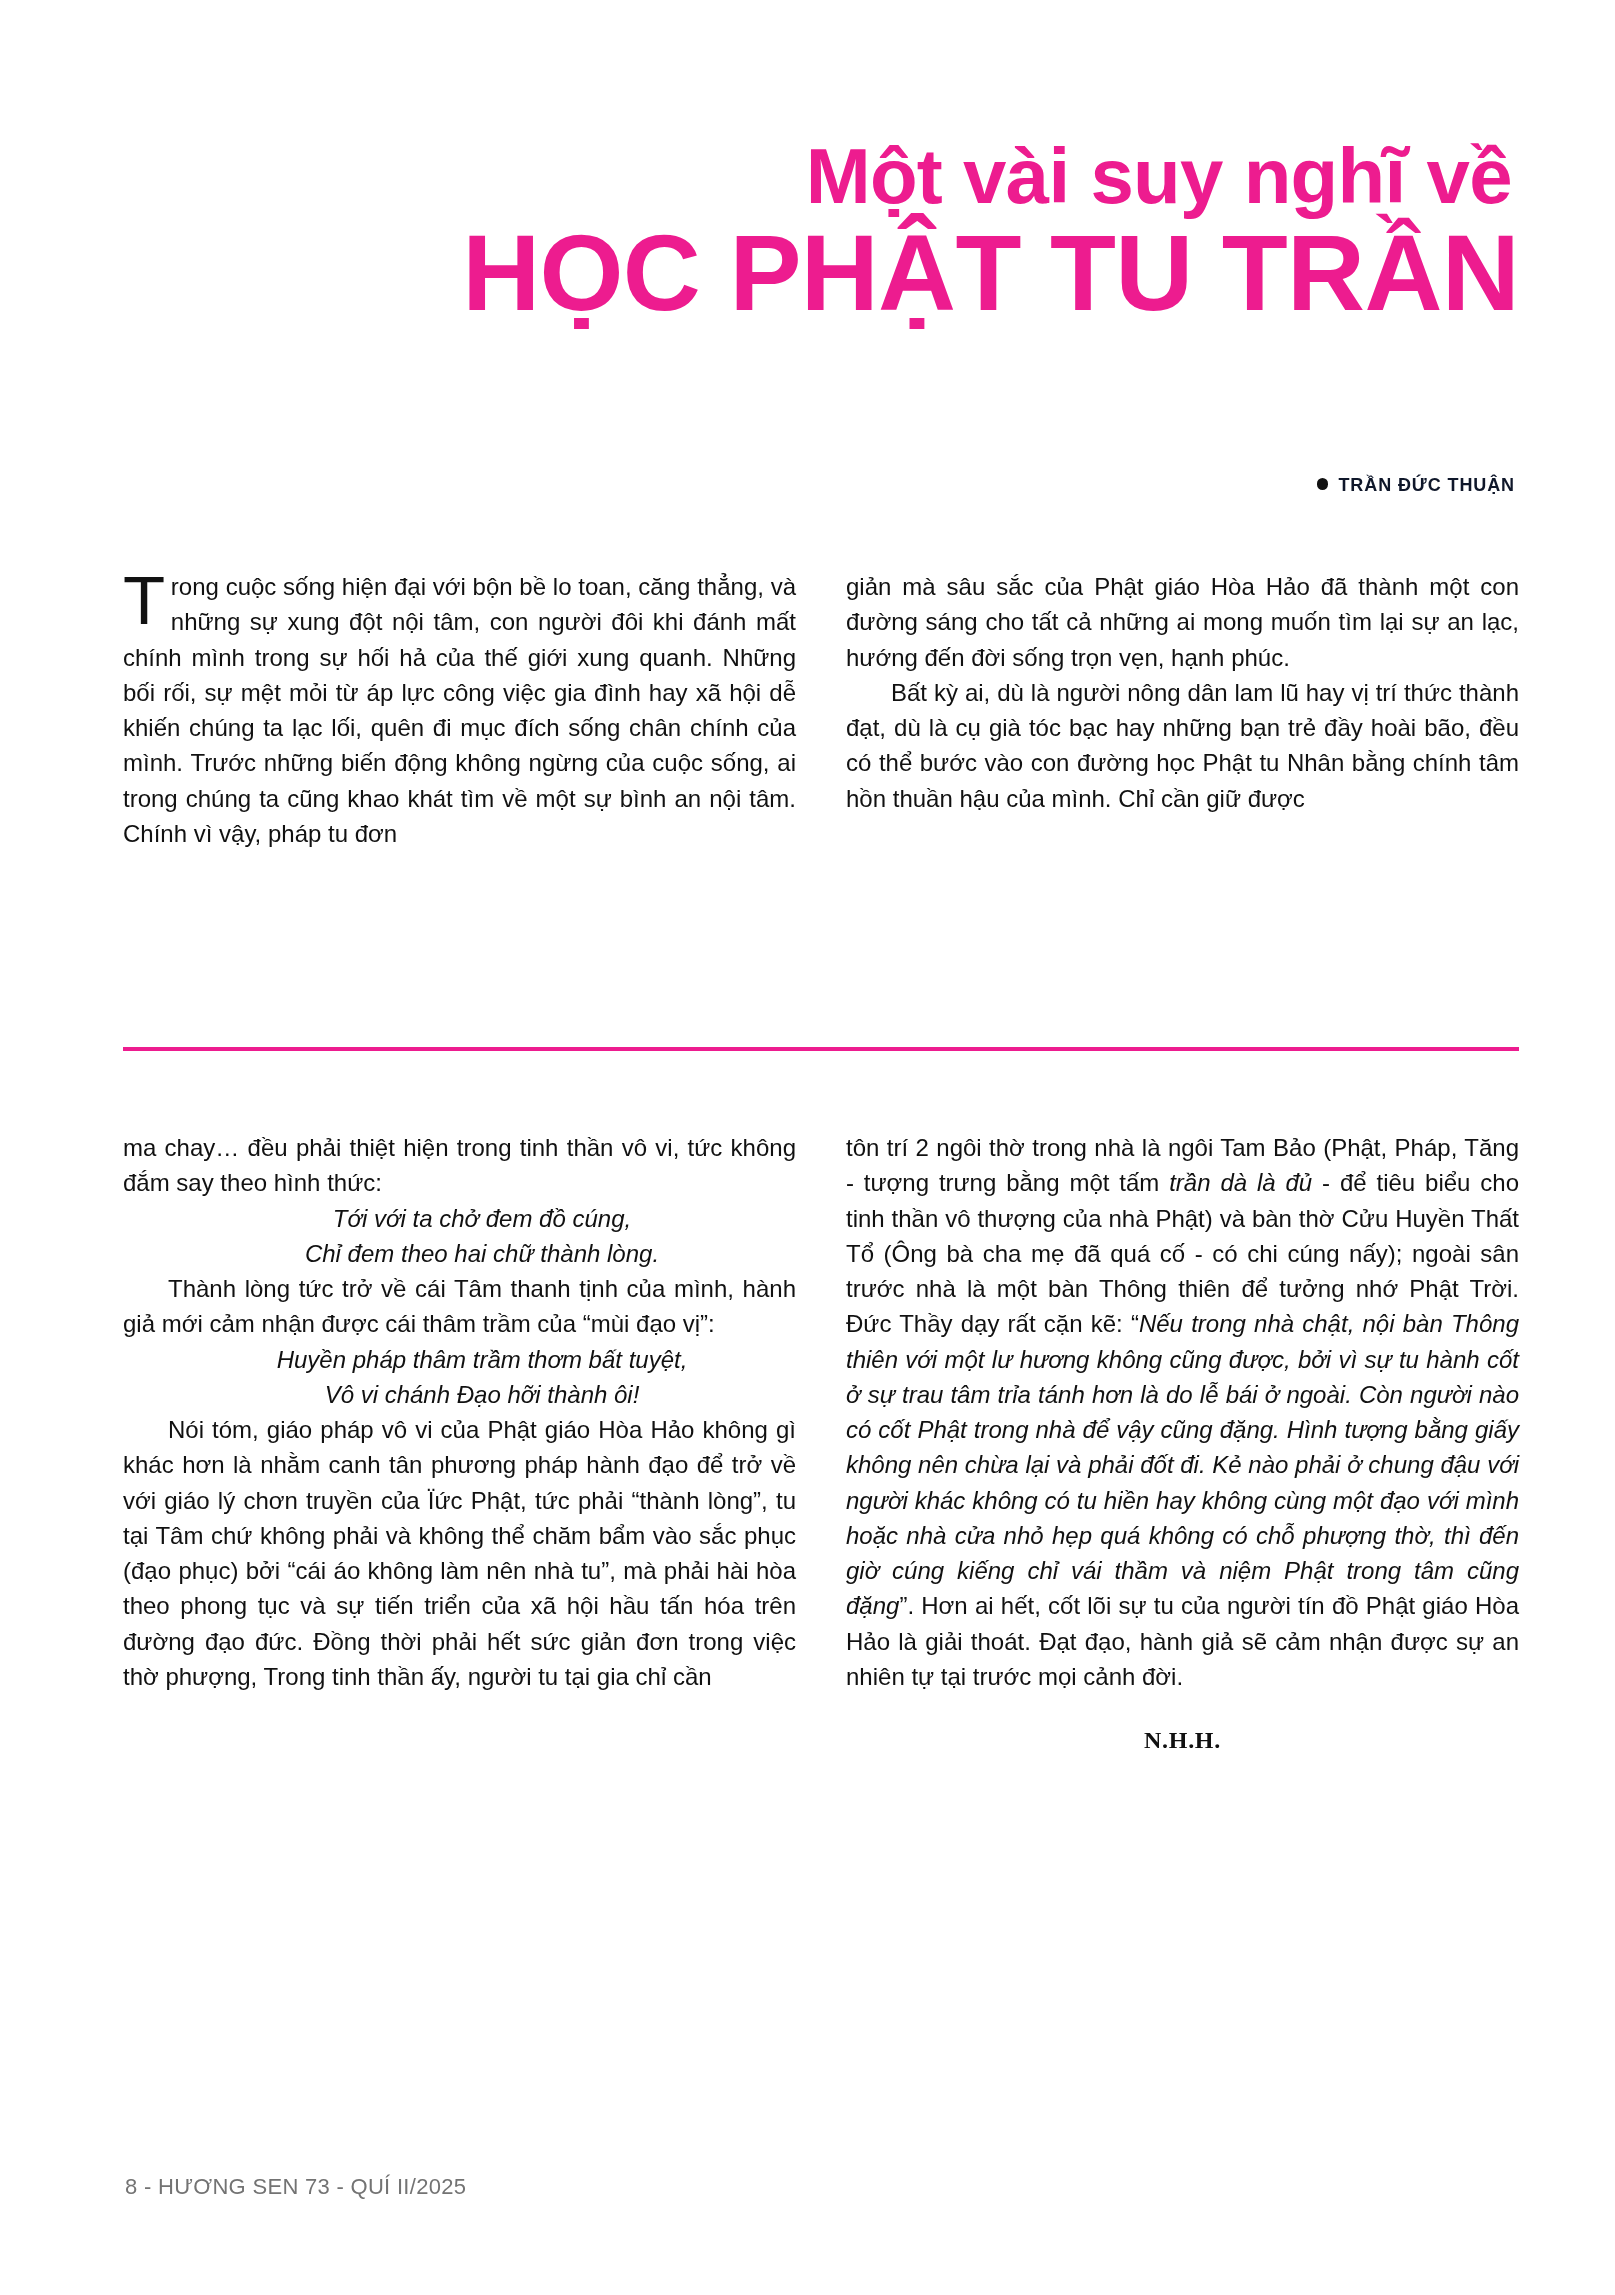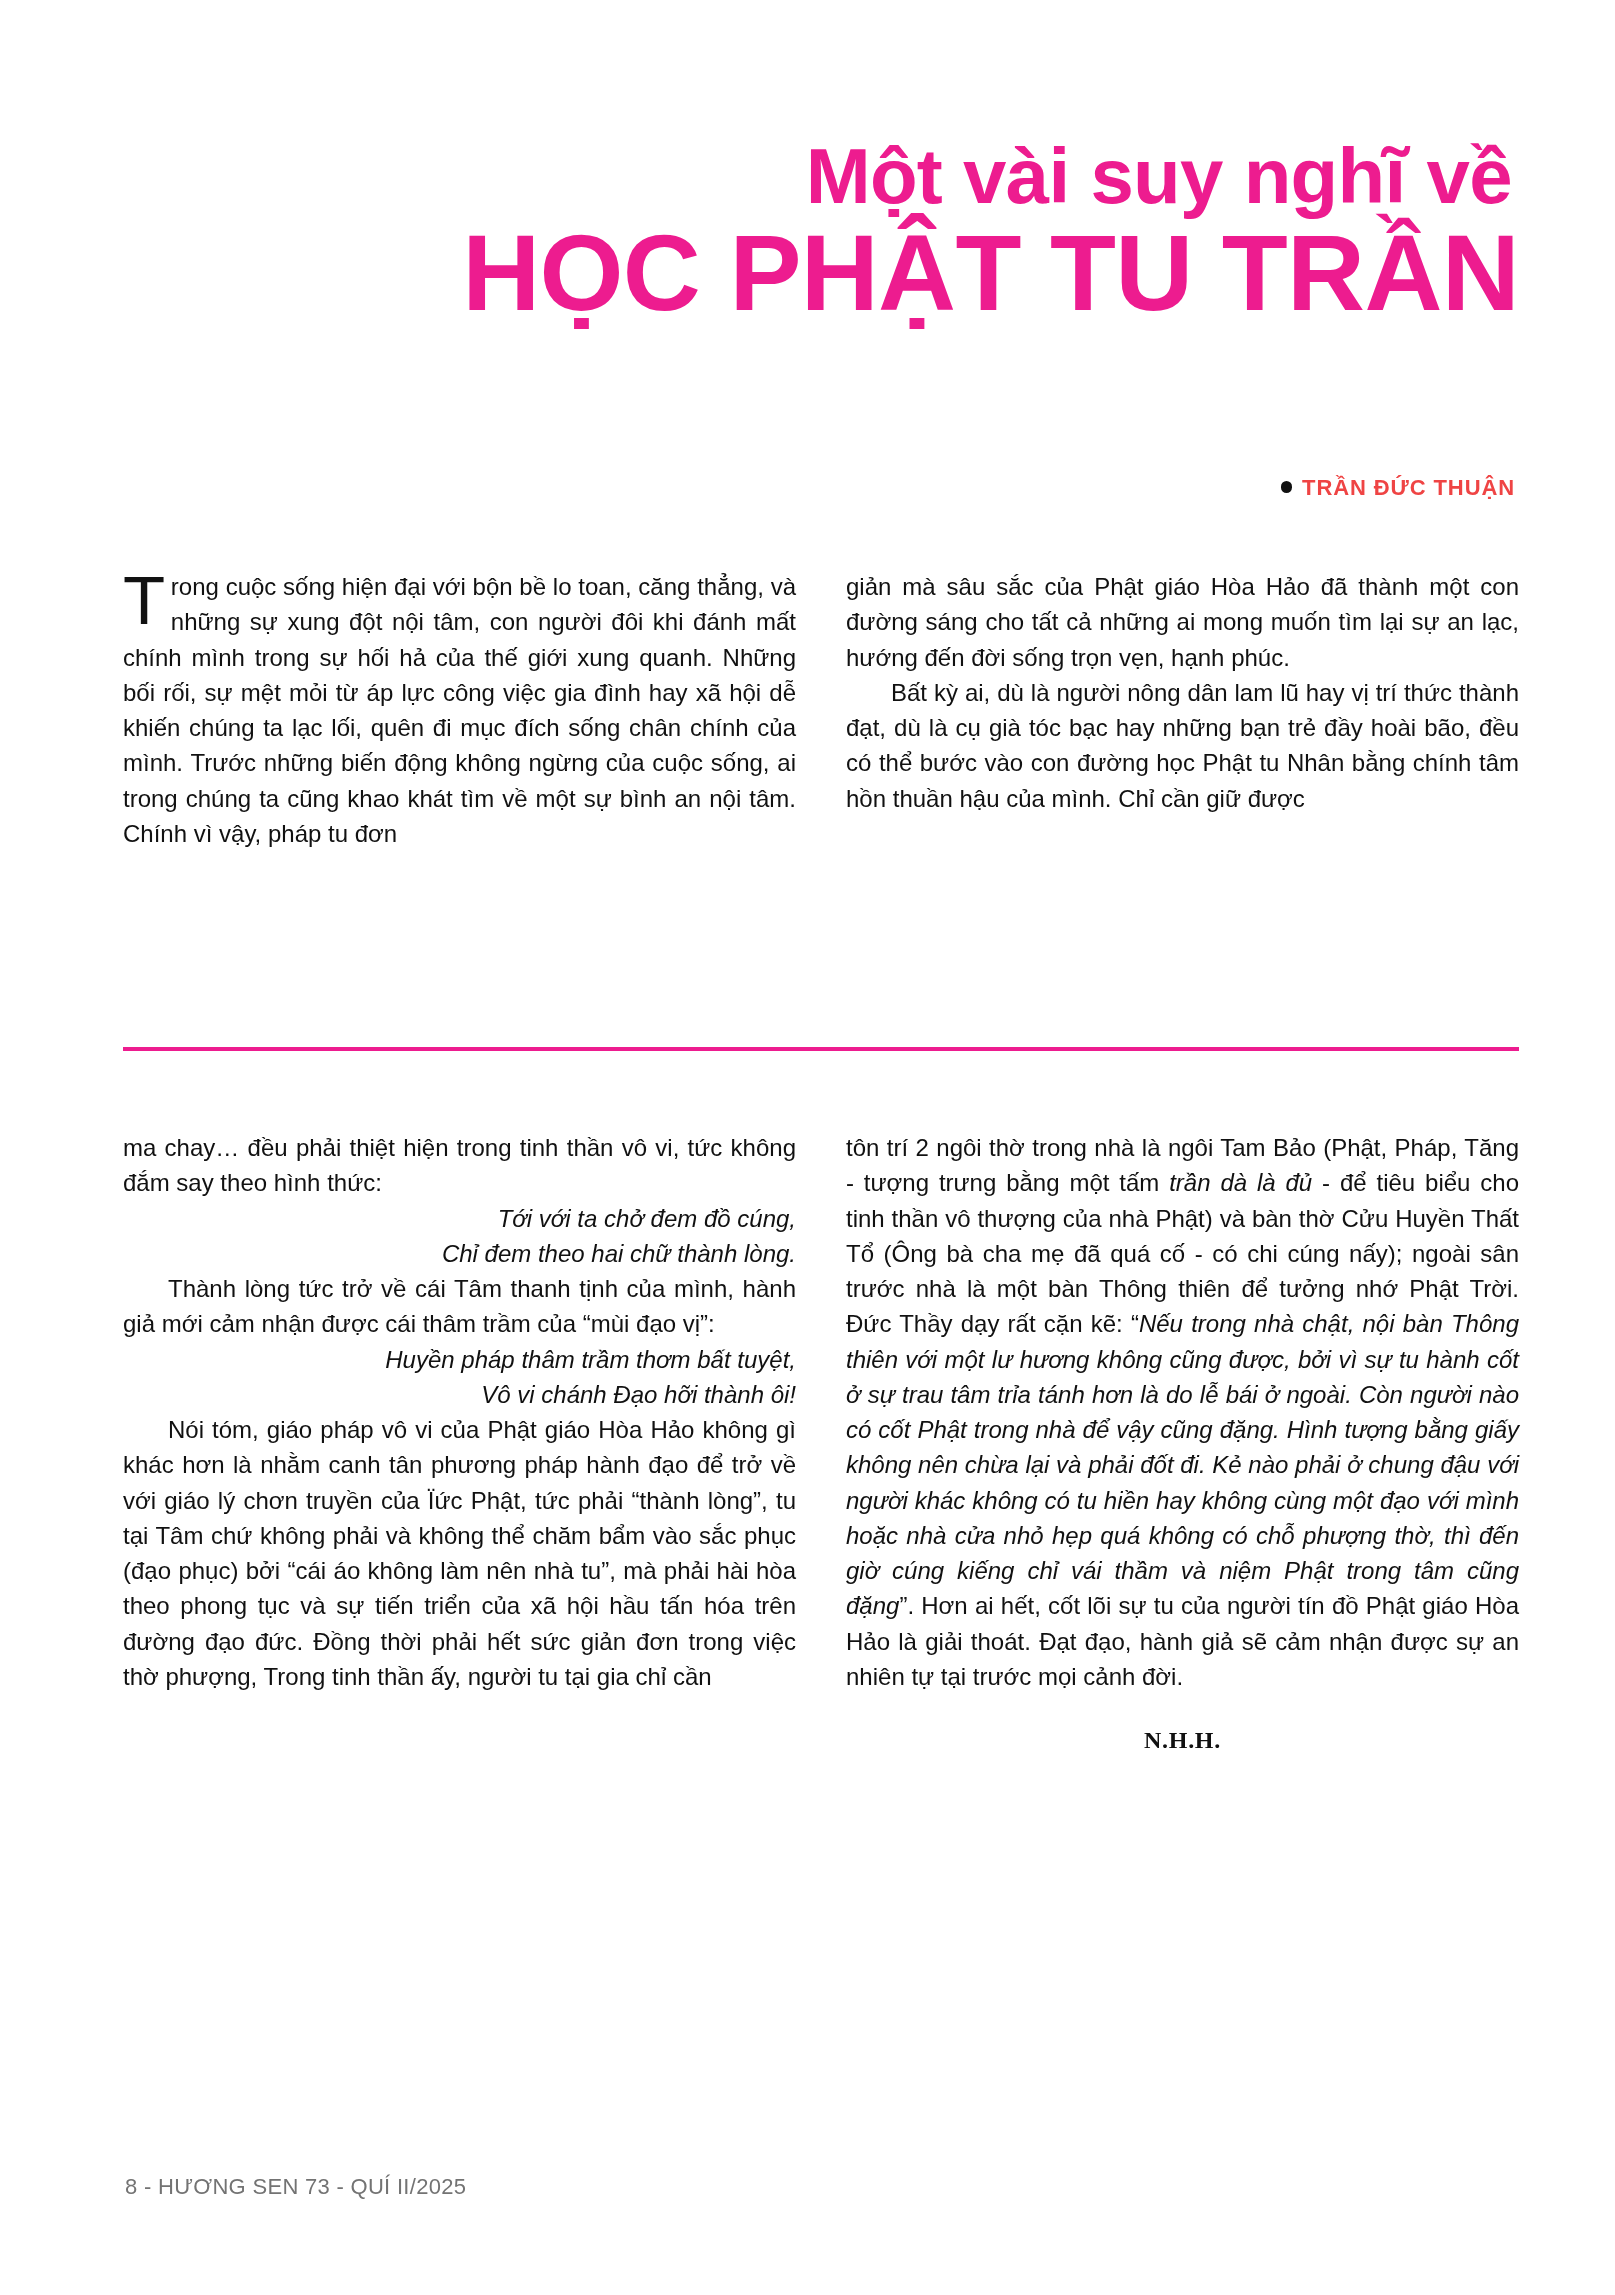--- a/index.html
+++ b/index.html
@@ -45,24 +45,24 @@
     color: #ED1C8F;
     letter-spacing: -0.7px;
     line-height: 1.0;
     margin: 0;
     white-space: nowrap;
   }
   .byline {
     position: absolute;
     right: 112px;
     top: 475px;
-    font-size: 22px;
+    font-size: 18px;
     font-weight: bold;
     letter-spacing: 0.9px;
-    color: #ef4444;
+    color: #0f172a;
   }
   .byline .bullet {
     display: inline-block;
     width: 11.5px;
     height: 11.5px;
     border-radius: 50%;
     background: #111;
     margin-right: 10px;
     vertical-align: middle;
     position: relative;
@@ -89,21 +89,21 @@
     line-height: 1.47;
     text-align: justify;
     text-justify: inter-word;
     color: #111;
   }
   p + p { margin-top: 0; }
   p.indent { text-indent: 45px; }
   p.verse {
     text-indent: 45px;
     font-style: italic;
-    text-align: right;
+    text-align: center;
   }
   .italic { font-style: italic; }
 
   .dropcap-para {
     position: relative;
   }
   .dropcap {
     float: left;
     font-size: 69px;
     line-height: 0.82;

